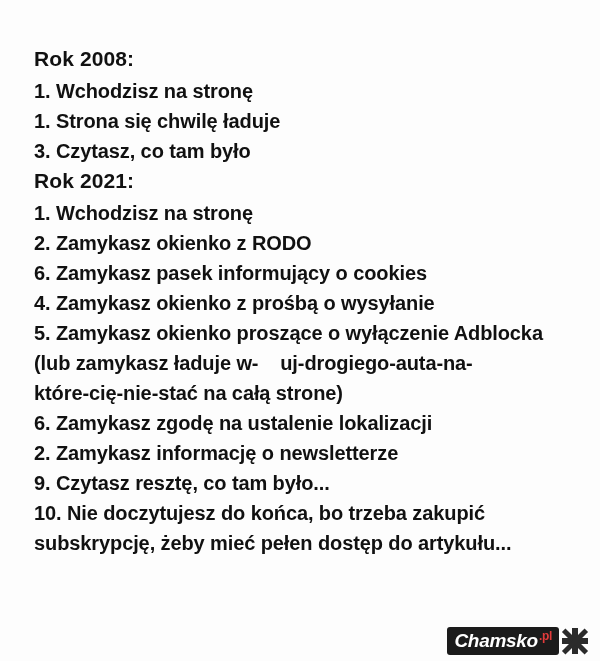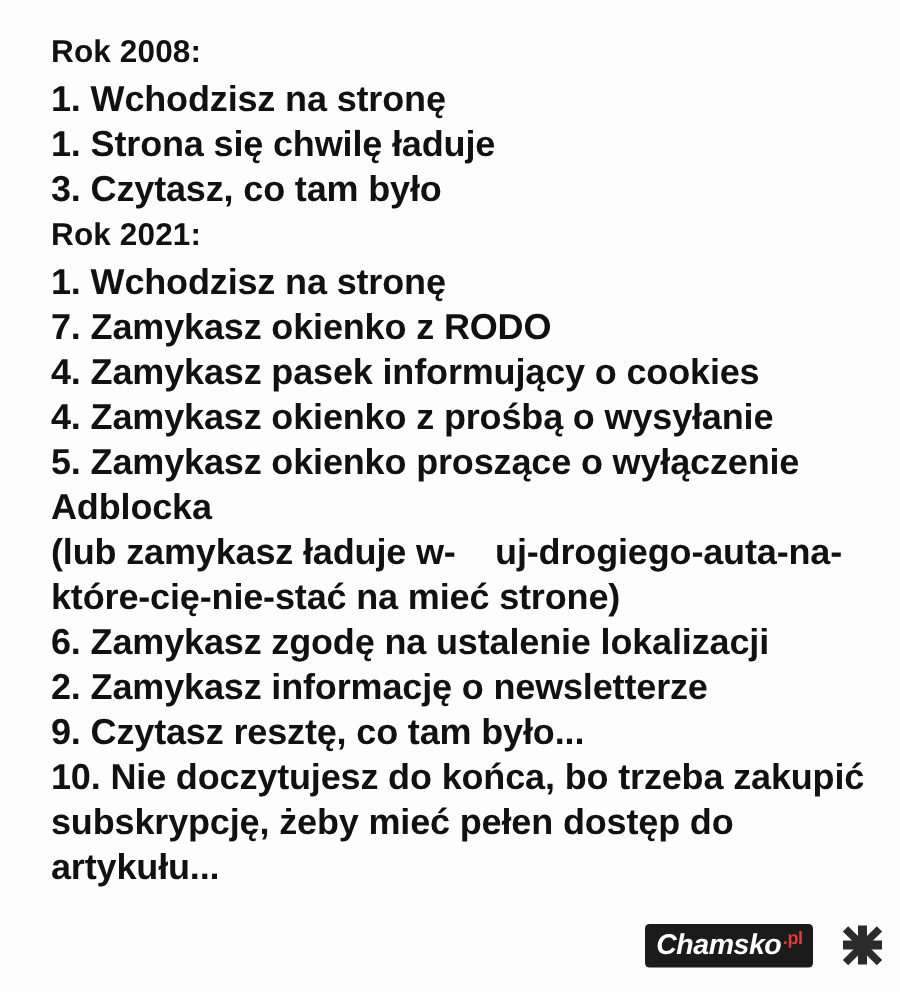--- a/index.html
+++ b/index.html
@@ -12,51 +12,51 @@
     background: #ffffff;
     font-family: "Liberation Sans", sans-serif;
     overflow: hidden;
     position: relative;
   }
   .page {
     position: relative;
     width: 600px;
     height: 661px;
     box-sizing: border-box;
-    padding: 20px 20px 0 34px;
+    padding: 44px 20px 0 34px;
     background: #fdfdfd;
   }
   .block {
     margin: 0;
   }
   .block.second {
   }
   .heading {
     font-size: 21px;
     font-weight: bold;
     color: #111111;
     line-height: 30px;
     letter-spacing: 0.1px;
     margin-bottom: 2px;
   }
   .line {
-    font-size: 24px;
+    font-size: 20px;
     font-weight: bold;
     color: #111111;
     line-height: 30px;
     letter-spacing: -0.1px;
     white-space: pre-wrap;
   }
   .watermark {
     position: absolute;
     right: 12px;
-    bottom: 16px;
+    bottom: 6px;
     display: flex;
     align-items: center;
-    gap: 20px;
+    gap: 3px;
   }
   .wm-badge {
     background: #1b1b1b;
     color: #ffffff;
     font-size: 19px;
     font-weight: bold;
     font-style: italic;
     padding: 2px 7px 3px 7px;
     border-radius: 3px;
     letter-spacing: -0.3px;
@@ -101,26 +101,26 @@
   <div class="block first">
     <div class="heading">Rok 2008:</div>
     <div class="line">1. Wchodzisz na stronę</div>
     <div class="line">1. Strona się chwilę ładuje</div>
     <div class="line">3. Czytasz, co tam było</div>
   </div>
 
   <div class="block second">
     <div class="heading">Rok 2021:</div>
     <div class="line">1. Wchodzisz na stronę</div>
-    <div class="line">7. Zamykasz okienko z RODO</div>
-    <div class="line">4. Zamykasz pasek informujący o cookies</div>
+    <div class="line">2. Zamykasz okienko z RODO</div>
+    <div class="line">6. Zamykasz pasek informujący o cookies</div>
     <div class="line">4. Zamykasz okienko z prośbą o wysyłanie</div>
     <div class="line">5. Zamykasz okienko proszące o wyłączenie Adblocka</div>
     <div class="line">(lub zamykasz ładuje w-    uj-drogiego-auta-na-</div>
-    <div class="line">które-cię-nie-stać na mieć strone)</div>
+    <div class="line">które-cię-nie-stać na całą strone)</div>
     <div class="line">6. Zamykasz zgodę na ustalenie lokalizacji</div>
     <div class="line">2. Zamykasz informację o newsletterze</div>
     <div class="line">9. Czytasz resztę, co tam było...</div>
     <div class="line">10. Nie doczytujesz do końca, bo trzeba zakupić</div>
     <div class="line">subskrypcję, żeby mieć pełen dostęp do artykułu...</div>
   </div>
 
   <div class="watermark">
     <div class="wm-badge">
       <span>Chamsko</span><span class="dotpl">.pl</span>

